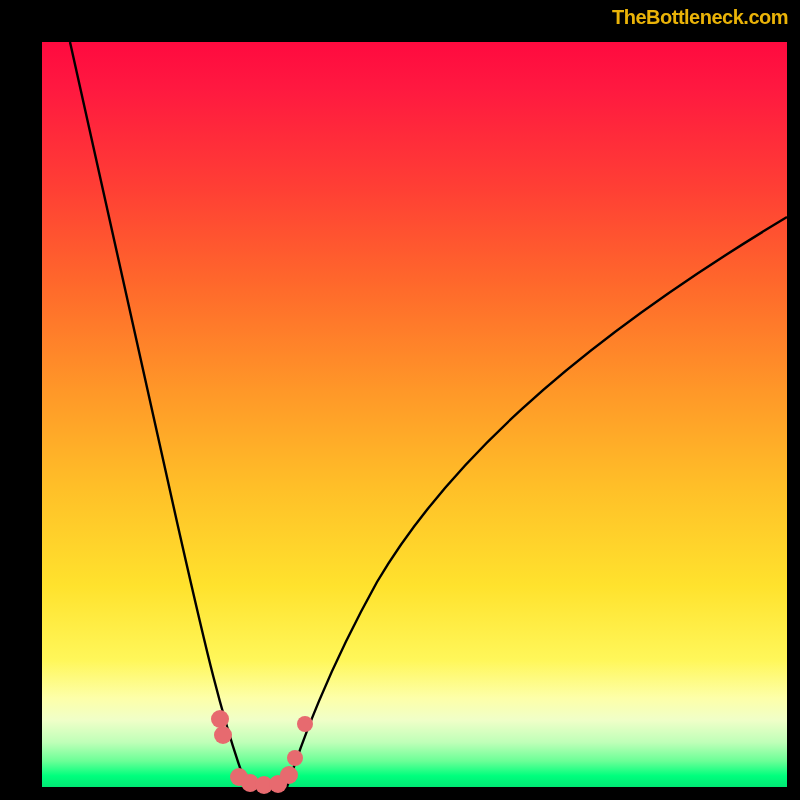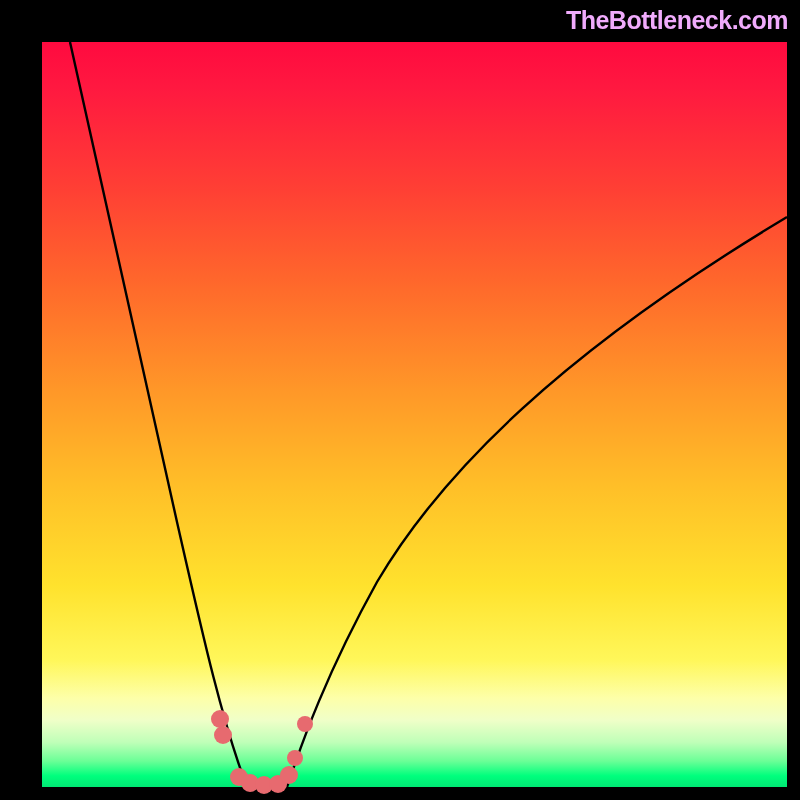--- a/index.html
+++ b/index.html
@@ -40,22 +40,22 @@
       #bfffb8 94%,
       #6cff97 96.5%,
       #00ff7d 98.5%,
       #00e874 100%
     );
   }
   .watermark {
     position: absolute;
     top: 6px;
     right: 12px;
-    color: #f0abfc;
-    font-size: 25px;
+    color: #eab308;
+    font-size: 20px;
     font-weight: 600;
     letter-spacing: -0.5px;
     user-select: none;
     white-space: nowrap;
   }
   svg.curves {
     position: absolute;
     left: 0;
     top: 0;
     width: 745px;

